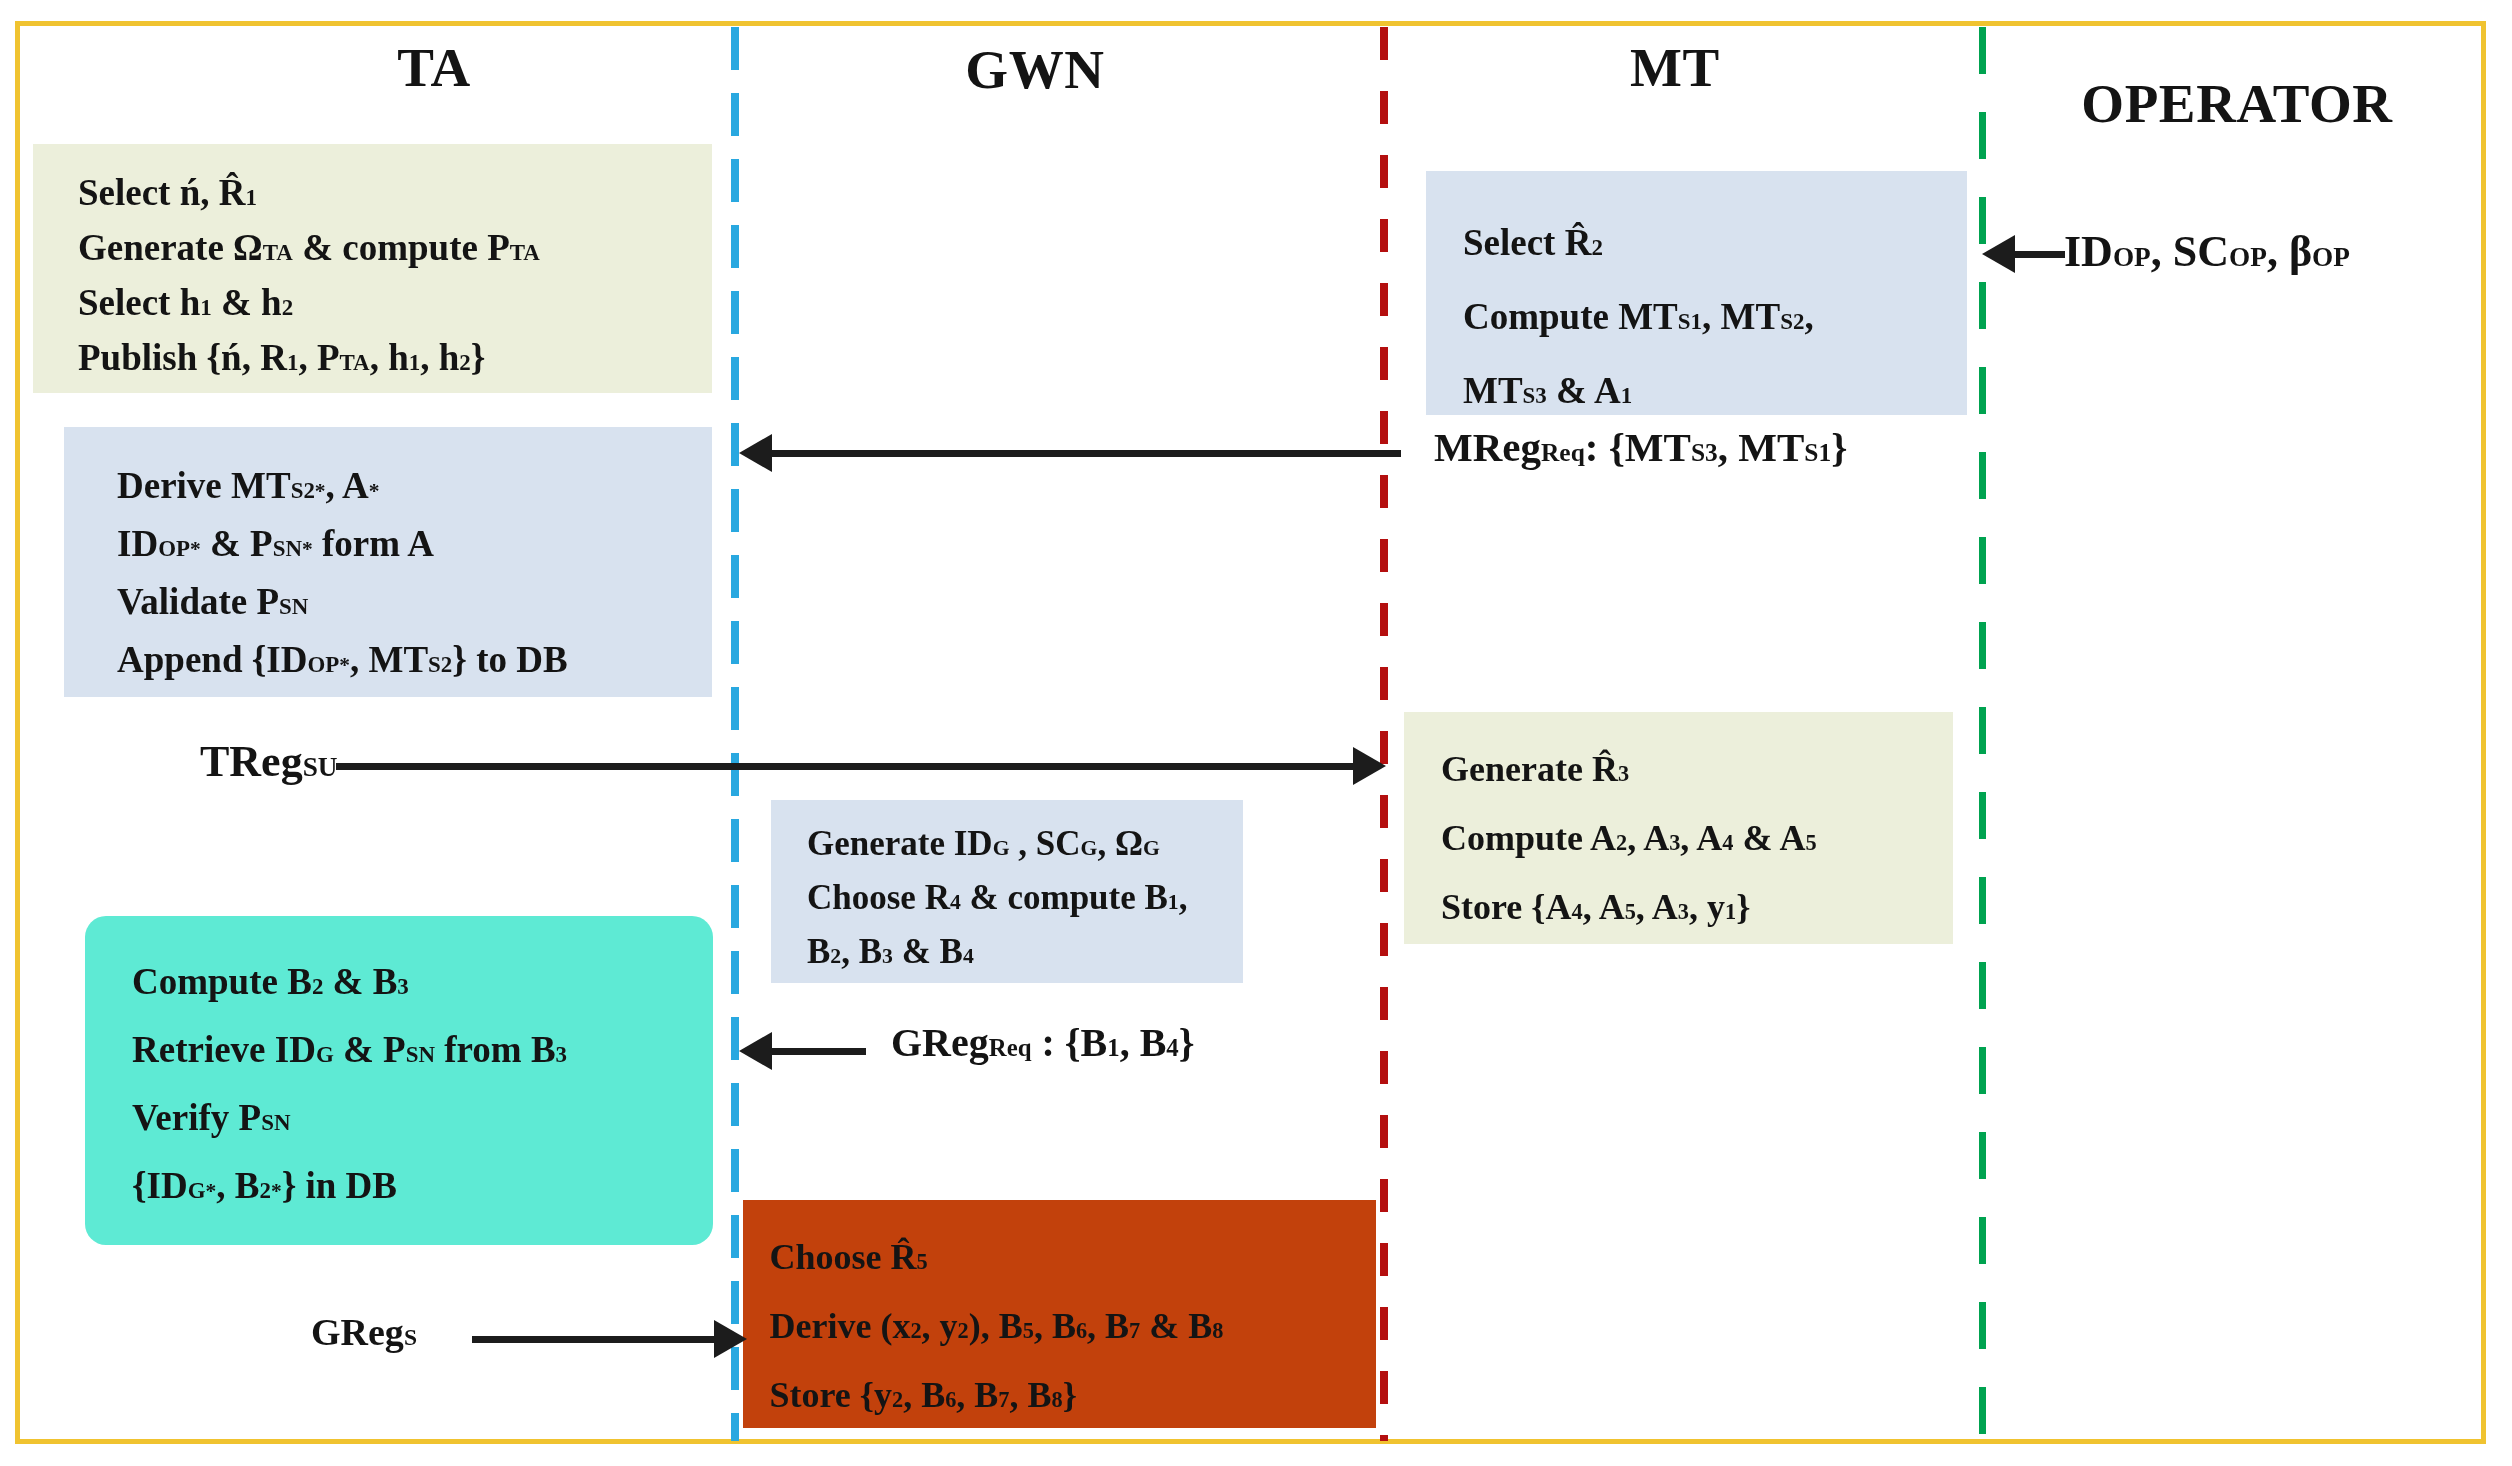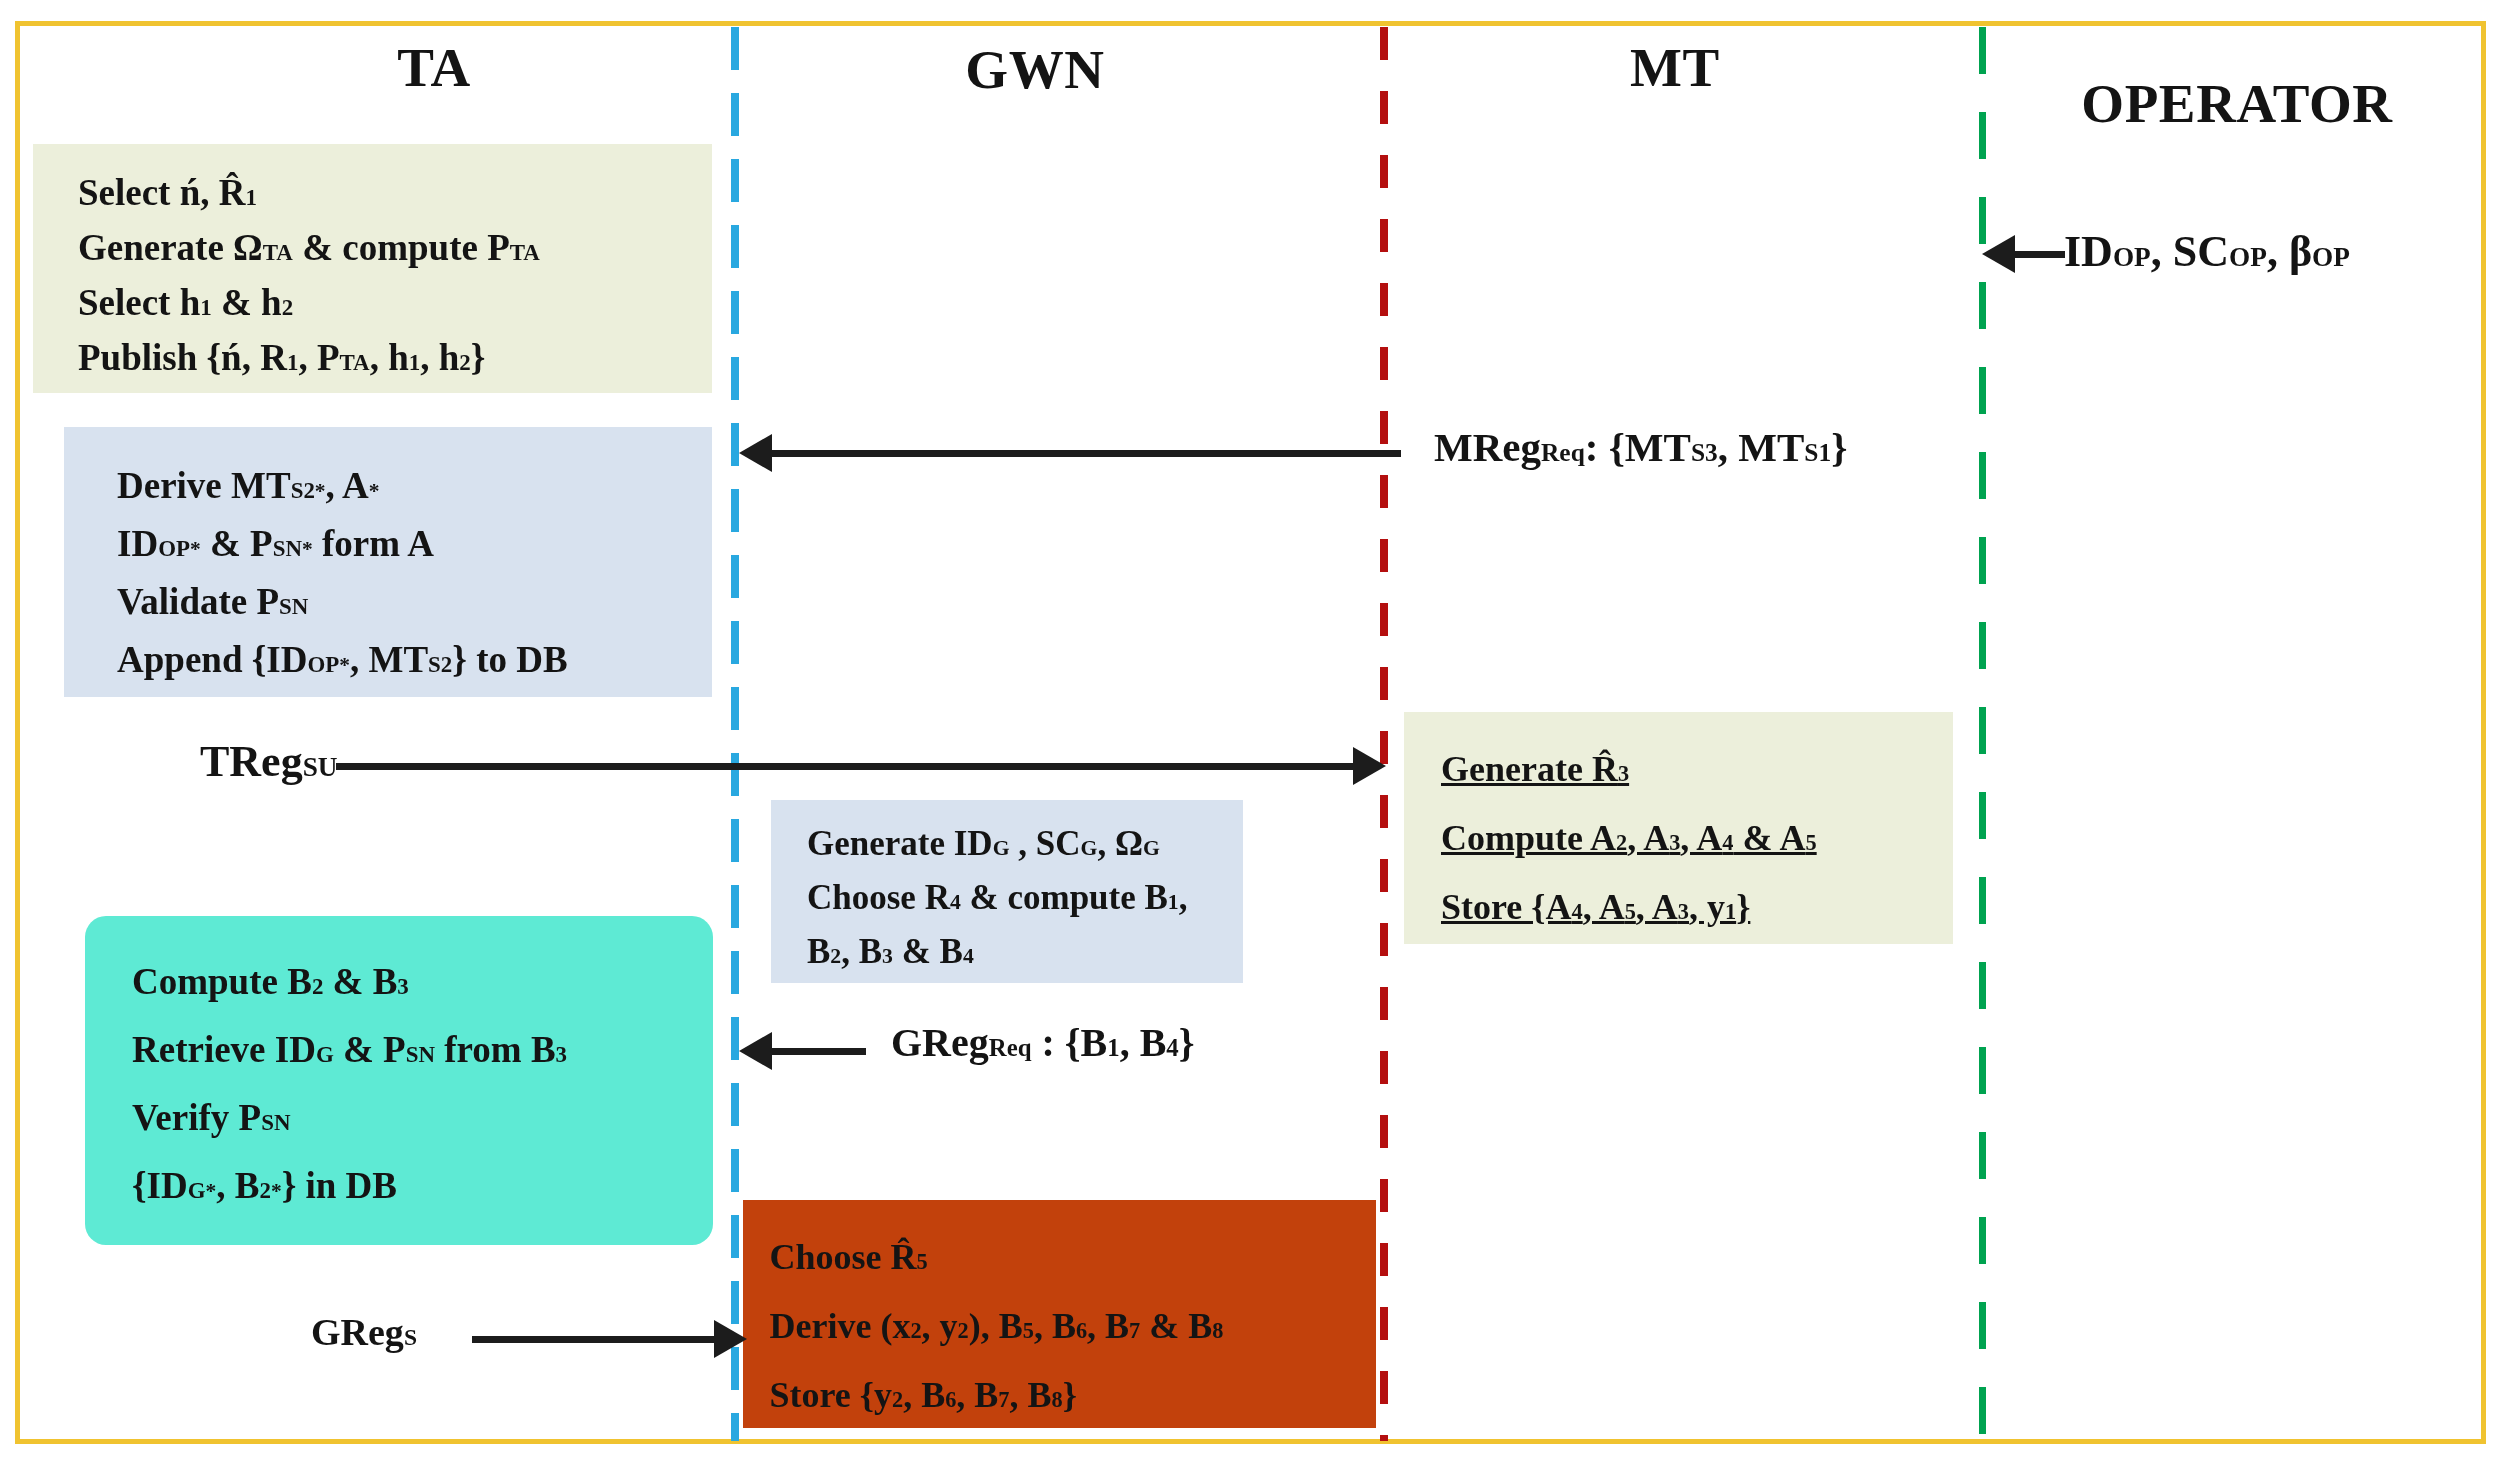--- a/index.html
+++ b/index.html
@@ -28,21 +28,21 @@
   #box-ta2 .pline{line-height:58px;}
   #box-ta3{left:85px;top:916px;width:628px;height:329px;padding:32px 0 0 47px;font-size:37px;}
   #box-ta3 .pline{line-height:68px;}
   #box-gwn1{left:771px;top:800px;width:472px;height:183px;padding:17px 0 0 36px;font-size:35px;}
   #box-gwn1 .pline{line-height:54px;}
   #box-gwn2{left:743px;top:1200px;width:633px;height:228px;padding:23px 0 0 26.5px;font-size:36px;}
   #box-gwn2 .pline{line-height:69px;}
   #box-mt1{left:1426px;top:171px;width:541px;height:244px;padding:35px 0 0 37px;font-size:37px;}
   #box-mt1 .pline{line-height:74px;}
   #box-mt2{left:1404px;top:712px;width:549px;height:232px;padding:23px 0 0 37px;font-size:36px;}
-  #box-mt2 .pline{line-height:69px;text-decoration:underline;}
+  #box-mt2 .pline{line-height:69px;}
   .msg-line{position:absolute;height:7px;z-index:3;}
   .head-left,.head-right{position:absolute;width:0;height:0;z-index:3;
       border-top:19.6px solid transparent;border-bottom:19.6px solid transparent;}
   .head-left{border-right-width:33px;border-right-style:solid;}
   .head-right{border-left-width:33px;border-left-style:solid;}
   .msg-label{position:absolute;font-weight:bold;z-index:3;white-space:nowrap;}
   #label-op{left:2064px;top:226px;font-size:44px;}
   #line-op{left:2012px;top:251px;width:53px;}
   #head-op{left:1982px;top:235px;}
   #label-mreg{left:1434px;top:423px;font-size:41px;}
@@ -100,20 +100,25 @@
     <div class="pline">Choose R<sub>4</sub> &amp; compute B<sub>1</sub>,</div>
     <div class="pline">B<sub>2</sub>, B<sub>3</sub> &amp; B<sub>4</sub></div>
   </div>
 
   <div id="box-gwn2" class="pbox" style="background: #c2410c;">
     <div class="pline">Choose R̂<sub>5</sub></div>
     <div class="pline">Derive (x<sub>2</sub>, y<sub>2</sub>), B<sub>5</sub>, B<sub>6</sub>, B<sub>7</sub> &amp; B<sub>8</sub></div>
     <div class="pline">Store {y<sub>2</sub>, B<sub>6</sub>, B<sub>7</sub>, B<sub>8</sub>}</div>
   </div>
 
+  <div id="box-mt1" class="pbox" style="background: rgb(216, 226, 239);">
+    <div class="pline">Select R̂<sub>2</sub></div>
+    <div class="pline">Compute MT<sub>S1</sub>, MT<sub>S2</sub>,</div>
+    <div class="pline">MT<sub>S3</sub> &amp; A<sub>1</sub></div>
+  </div>
 
   <div id="box-mt2" class="pbox" style="background: rgb(236, 239, 219);">
     <div class="pline">Generate R̂<sub>3</sub></div>
     <div class="pline">Compute A<sub>2</sub>, A<sub>3</sub>, A<sub>4</sub> &amp; A<sub>5</sub></div>
     <div class="pline">Store {A<sub>4</sub>, A<sub>5</sub>, A<sub>3</sub>, y<sub>1</sub>}</div>
   </div>
 
   <div id="label-op" class="msg-label">ID<sub>OP</sub>, SC<sub>OP</sub>, β<sub>OP</sub></div>
   <div id="line-op" class="msg-line" style="background: rgb(28, 28, 28);"></div>
   <div id="head-op" class="head-left" style="border-right-color: rgb(28, 28, 28);"></div>

